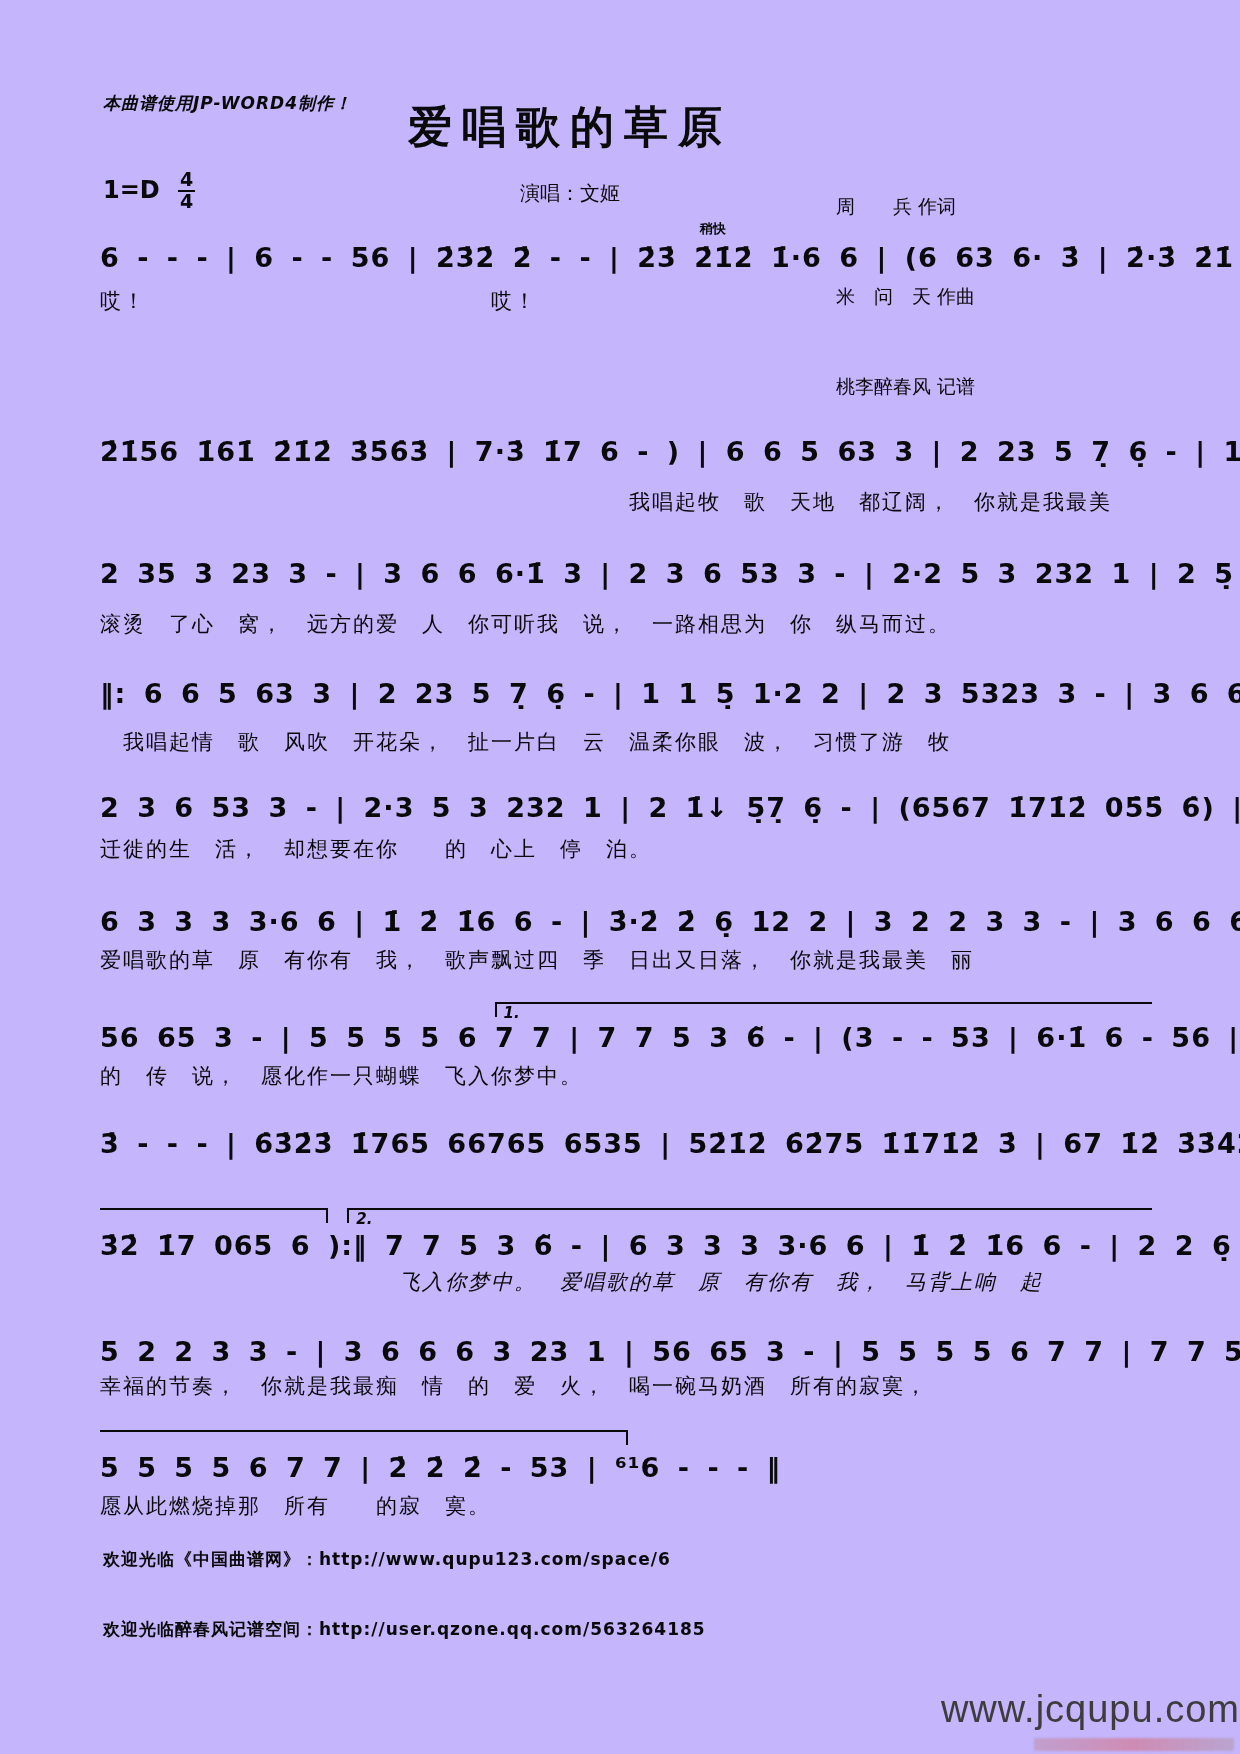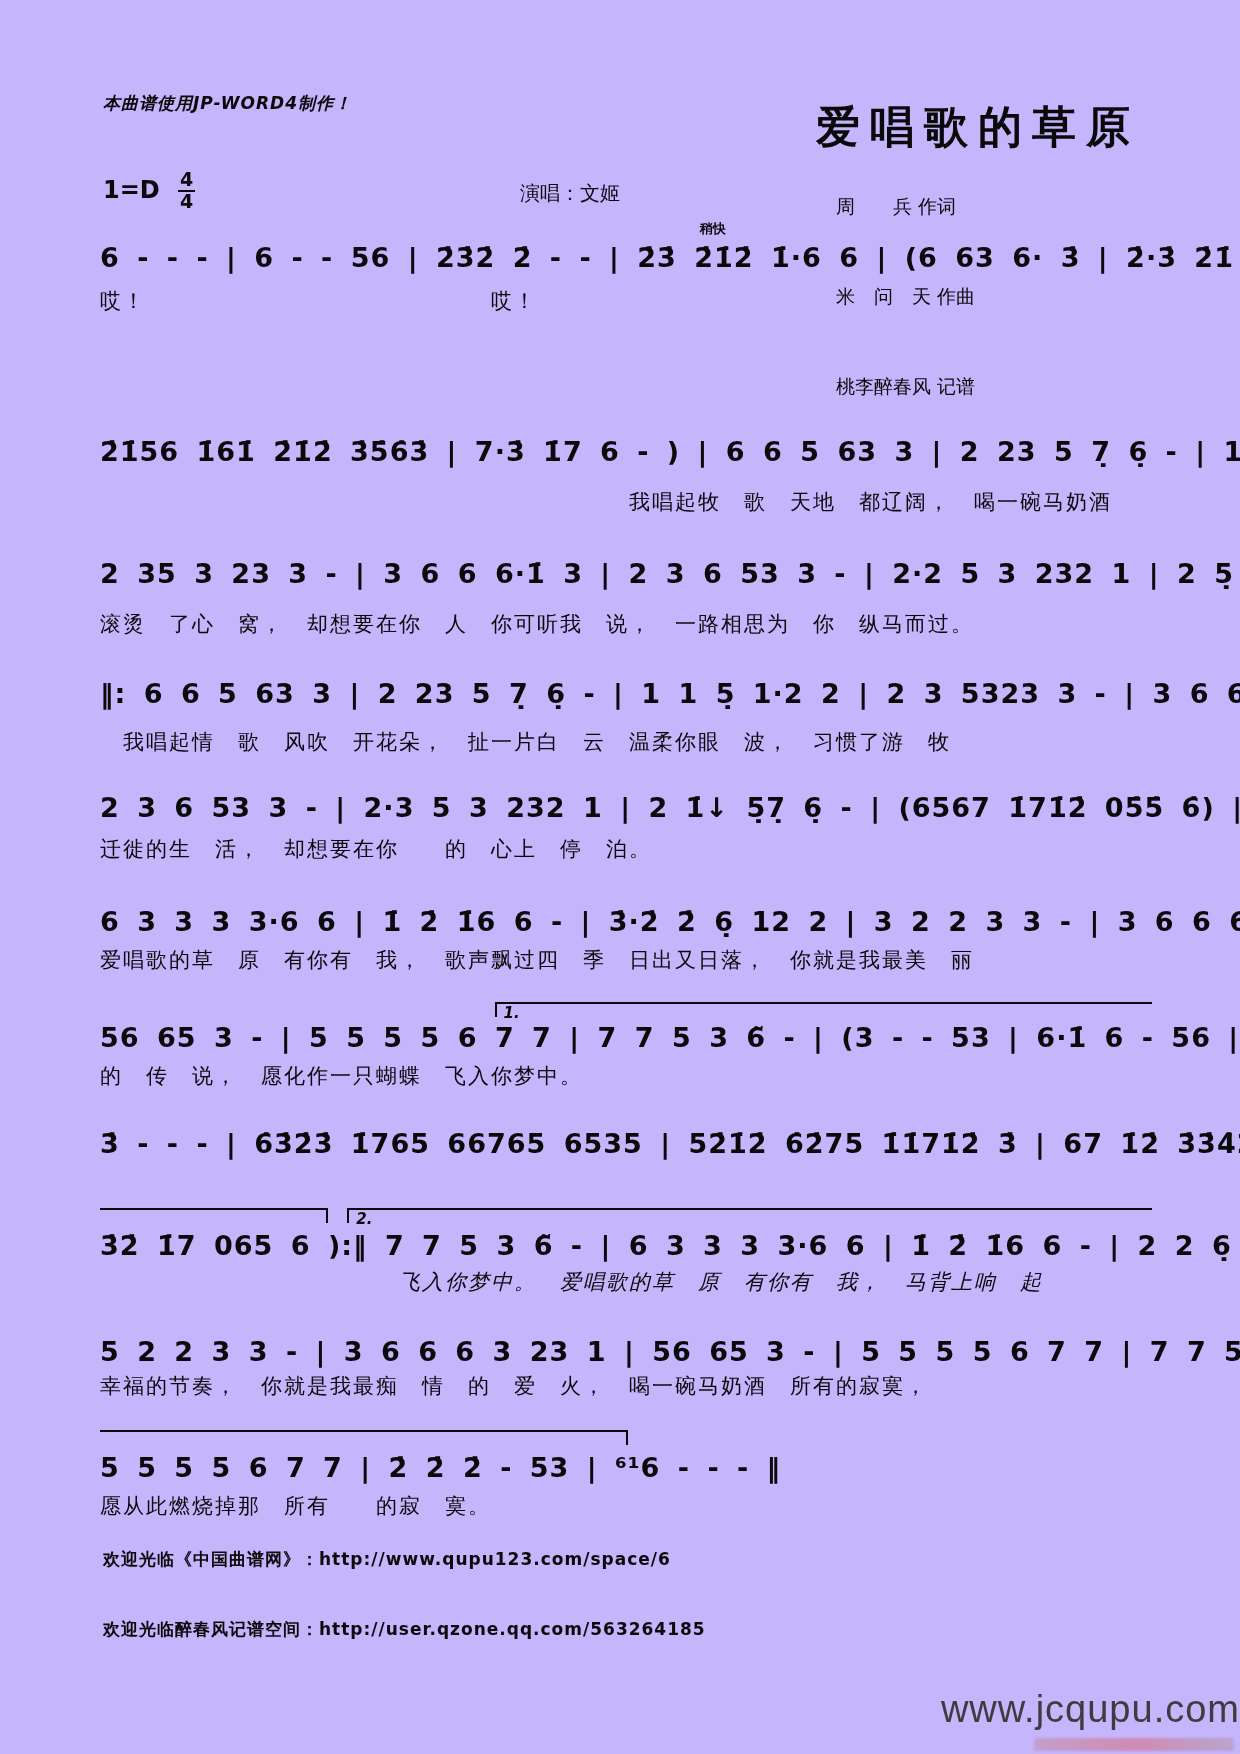--- a/index.html
+++ b/index.html
@@ -1,20 +1,20 @@
 <!DOCTYPE html>
 <html><head>
 <meta charset="utf-8">
 <style>
   html,body{margin:0;padding:0;background:#ffffff;}
   .sheet{position:relative;width:1240px;height:1754px;background:#c4b5fd;overflow:hidden;
          font-family:"DejaVu Sans",sans-serif;color:#0a0a0a;}
   .maker-note{position:absolute;left:103px;top:92px;font-style:italic;font-weight:bold;
               font-size:17px;letter-spacing:1px;}
-  .title{position:absolute;left:0;top:98px;width:1140px;text-align:right;
+  .title{position:absolute;left:0;top:98px;width:1140px;text-align:center;
          font-size:44px;font-weight:bold;letter-spacing:10px;}
   .performer{position:absolute;left:0;top:180px;width:1140px;text-align:center;font-size:20px;}
   .credits{position:absolute;left:836px;top:131px;font-size:19px;line-height:30px;white-space:pre;}
   .keytime{position:absolute;left:103px;top:170px;font-size:24px;font-weight:bold;}
   .keytime .frac{display:inline-block;vertical-align:middle;margin-left:10px;text-align:center;
                  font-size:19px;line-height:19px;}
   .keytime .frac i{display:block;font-style:normal;font-weight:bold;}
   .keytime .frac i:first-child{border-bottom:2px solid #0a0a0a;padding:0 2px 1px;}
   .score{position:absolute;left:100px;top:0;width:1052px;height:1754px;}
   .notes{position:absolute;left:0;white-space:nowrap;font-weight:bold;font-size:27px;
@@ -57,24 +57,24 @@
   </div>
 
   <div class="score">
     <div class="tempo" style="top:220px;left:57%;">稍快</div>
 
     <div class="notes" style="top:242px;">6 - - - | 6 - - 56 | 2̇3̇2̇ 2̇ - - | 2̇3̇ 2̇1̇2̇ 1̇·6 6 | (6 63 6· 3̇ | 2̇·3̇ 2̇1̇ 5 - |</div>
     <div class="lyr" style="top:287px;">哎！　　　　　　　　　　　　　　　哎！</div>
 
 
     <div class="notes" style="top:436px;">2̇1̇56 1̇61̇ 2̇1̇2̇ 3̇5̇6̇3̇ | 7·3̇ 1̇7 6 - ) | 6 6 5 63 3 | 2 23 5 7̣ 6̣ - | 1 1 5̣ 1 2 3 |</div>
-    <div class="lyr" style="top:488px;">　　　　　　　　　　　　　　　　　　　　　　　我唱起牧　歌　天地　都辽阔，　喝一碗马奶酒</div>
+    <div class="lyr" style="top:488px;">　　　　　　　　　　　　　　　　　　　　　　　我唱起牧　歌　天地　都辽阔，　你就是我最美</div>
 
     <div class="notes" style="top:558px;">2 35 3 23 3 - | 3 6 6 6·1̇ 3 | 2 3 6 53 3 - | 2·2 5 3 232 1 | 2 5̣ 7̣ 6̣ - |</div>
-    <div class="lyr" style="top:610px;">滚烫　了心　窝，　却想要在你　人　你可听我　说，　一路相思为　你　纵马而过。</div>
+    <div class="lyr" style="top:610px;">滚烫　了心　窝，　远方的爱　人　你可听我　说，　一路相思为　你　纵马而过。</div>
 
     <div class="notes" style="top:678px;">‖: 6 6 5 63 3 | 2 23 5 7̣ 6̣ - | 1 1 5̣ 1·2 2 | 2 3 5323 3 - | 3 6 6 6·1̇ 3 |</div>
     <div class="lyr" style="top:728px;">　我唱起情　歌　风吹　开花朵，　扯一片白　云　温柔你眼　波，　习惯了游　牧</div>
 
     <div class="notes" style="top:792px;">2 3 6 53 3 - | 2·3 5 3 232 1 | 2 1̇↓ 5̣7̣ 6̣ - | (6567 1̇71̇2̇ 05̇5̇ 6̇) |</div>
     <div class="lyr" style="top:835px;">迁徙的生　活，　却想要在你　　的　心上　停　泊。</div>
 
     <div class="notes" style="top:906px;">6 3 3 3 3·6 6 | 1̇ 2̇ 1̇6 6 - | 3̇·2̇ 2̇ 6̣ 12 2 | 3 2 2 3 3 - | 3 6 6 6 3 23 1 |</div>
     <div class="lyr" style="top:946px;">爱唱歌的草　原　有你有　我，　歌声飘过四　季　日出又日落，　你就是我最美　丽</div>
 

